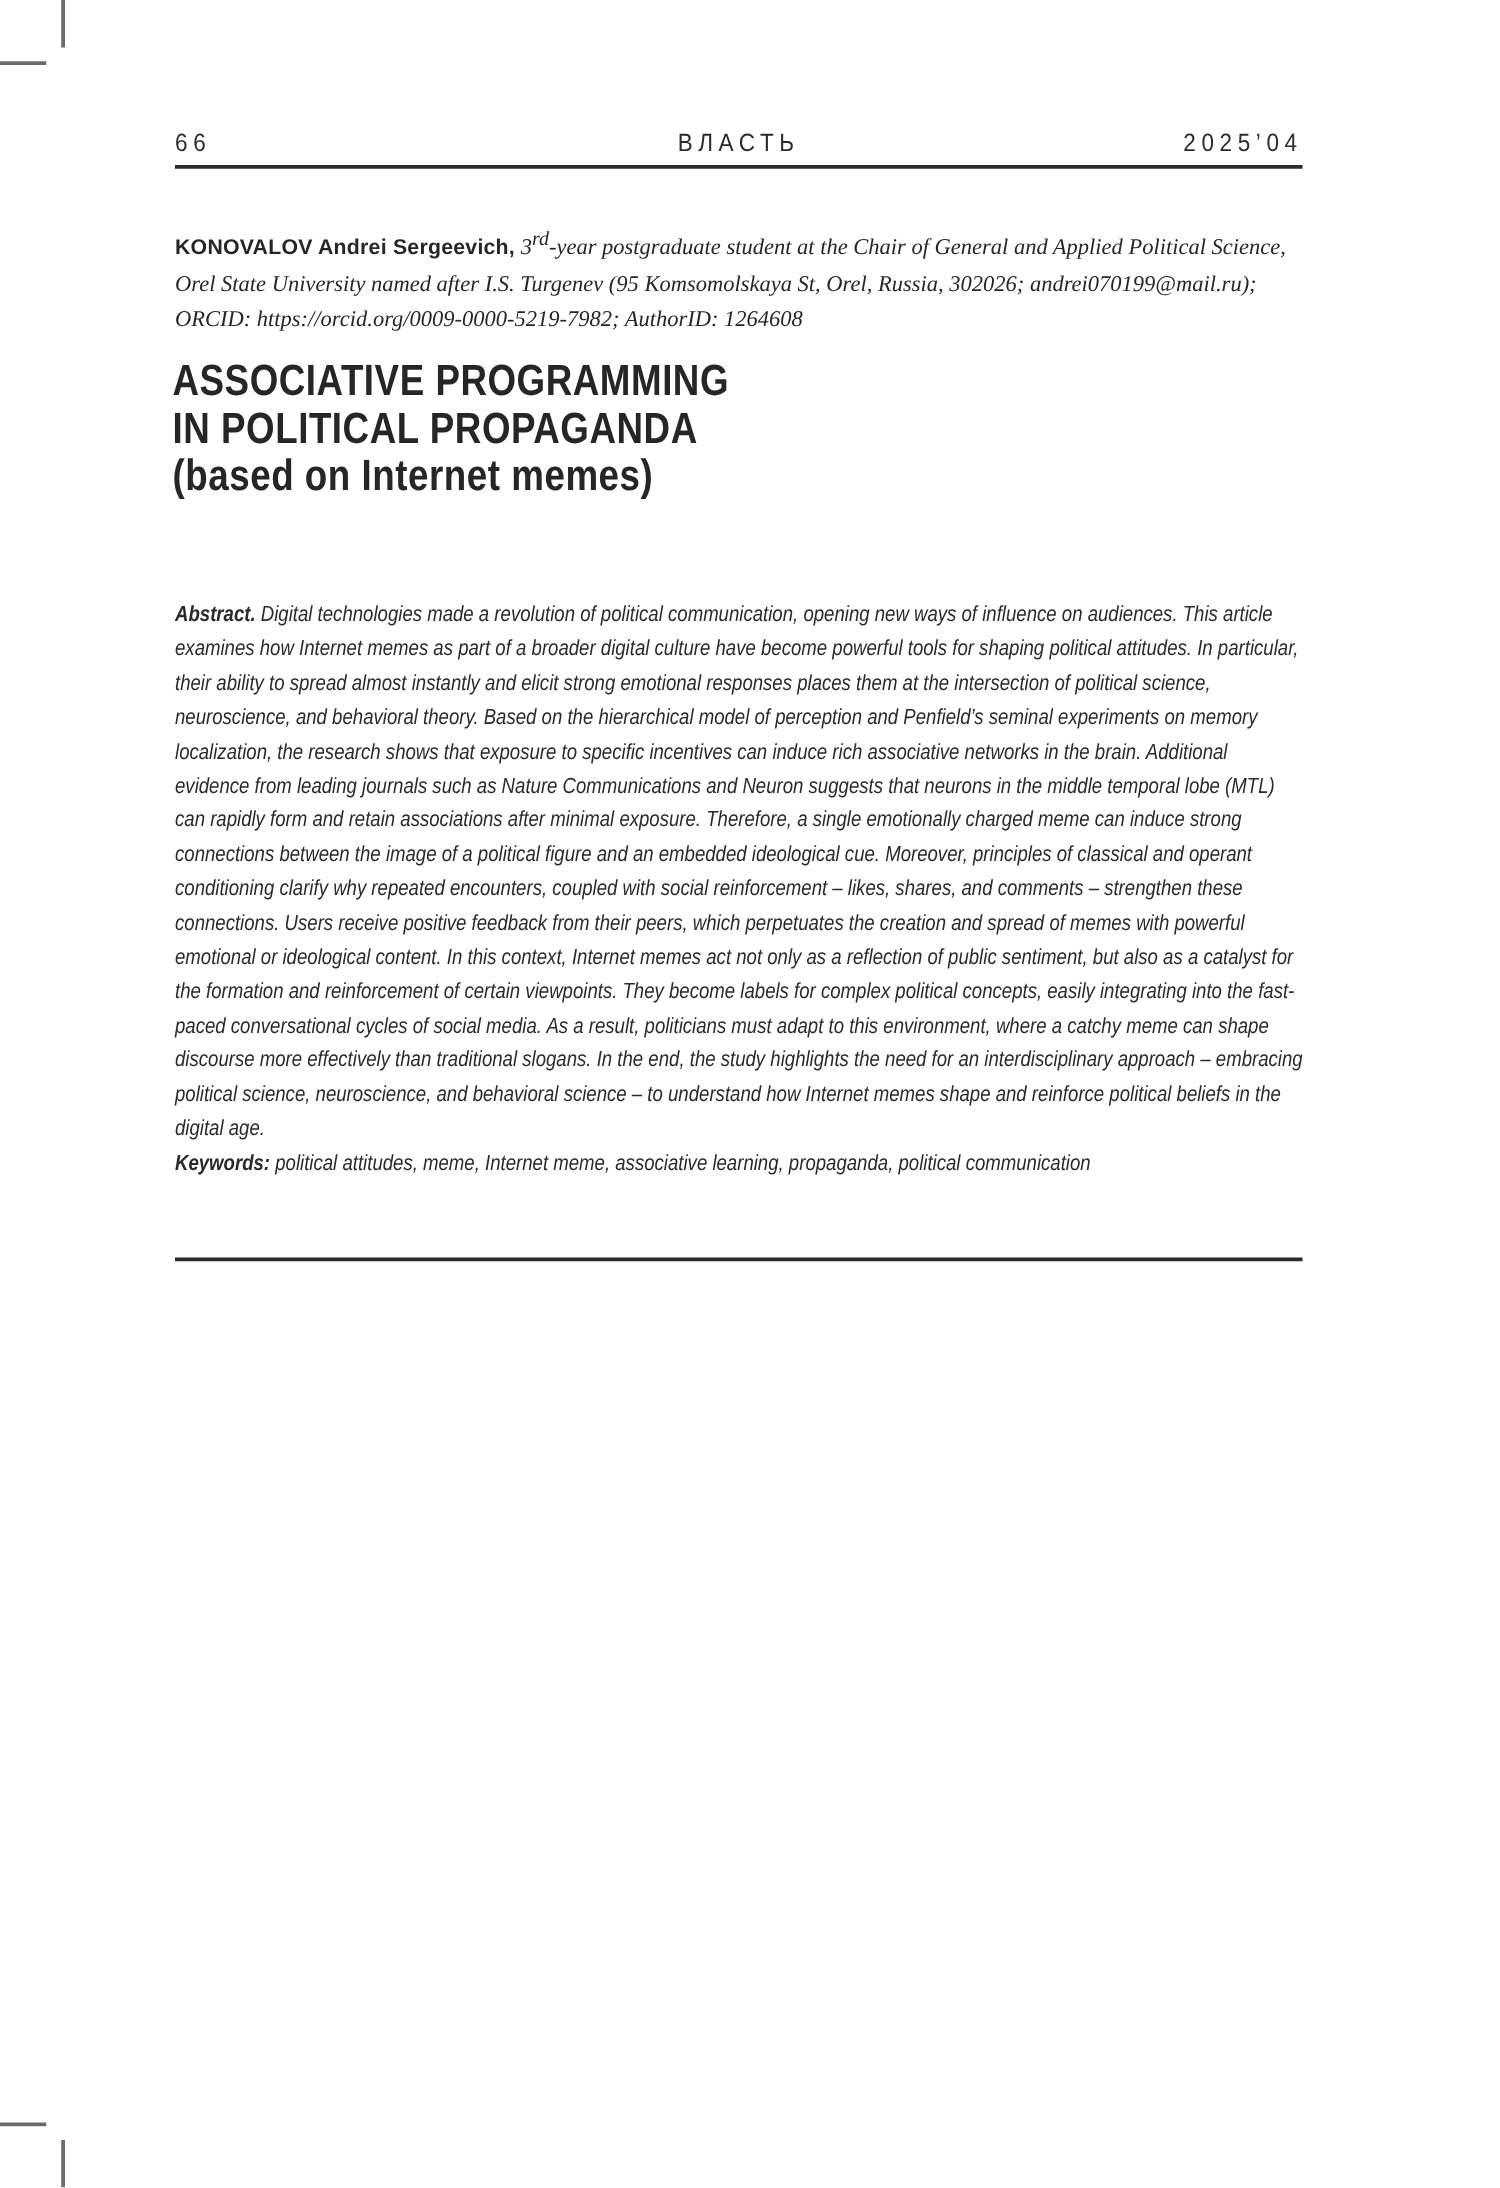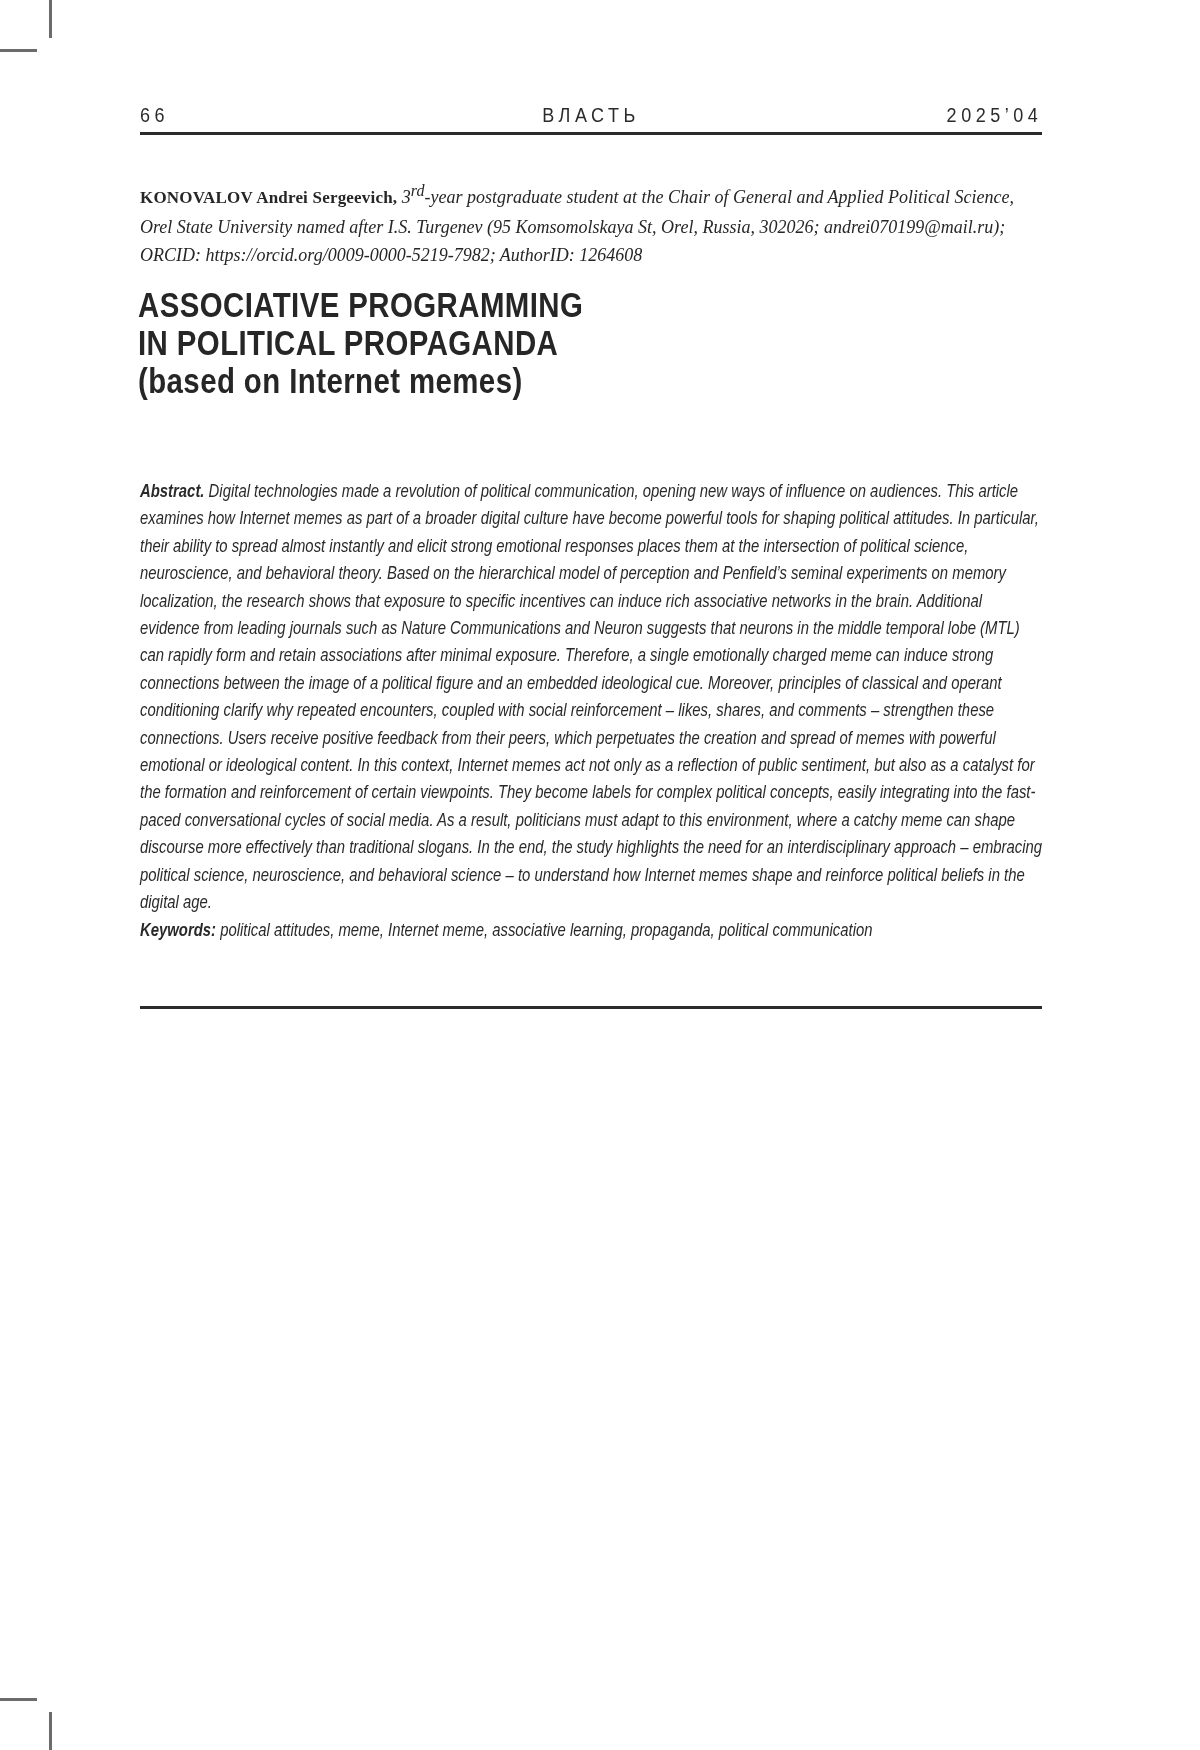--- a/index.html
+++ b/index.html
@@ -58,21 +58,21 @@
     left: 140px; top: 183px;
     width: 908px;
     margin: 0;
     font-family: "Liberation Serif", serif;
     font-style: italic;
     font-size: 18px;
     line-height: 28.5px;
     color: #262626;
   }
   .author-name {
-    font-family: Liberation Serif, serif;
+    font-family: Liberation Sans, sans-serif;
     font-style: normal;
     font-weight: bold;
     font-size: 17px;
     letter-spacing: 0.2px;
   }
   .author-block sup { font-size: 16px; line-height: 0; }
 
   
   .article-title {
     position: absolute;

